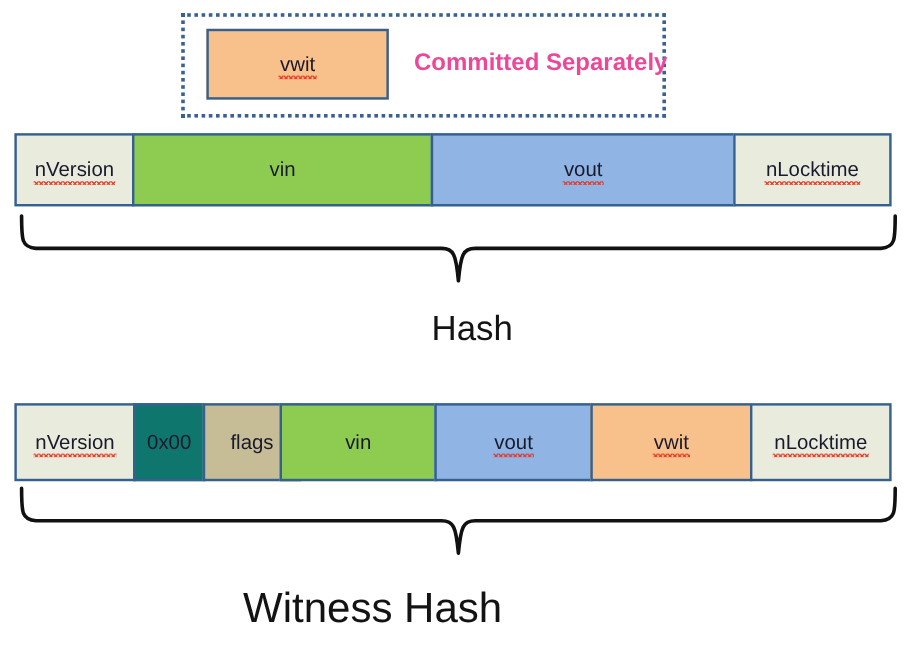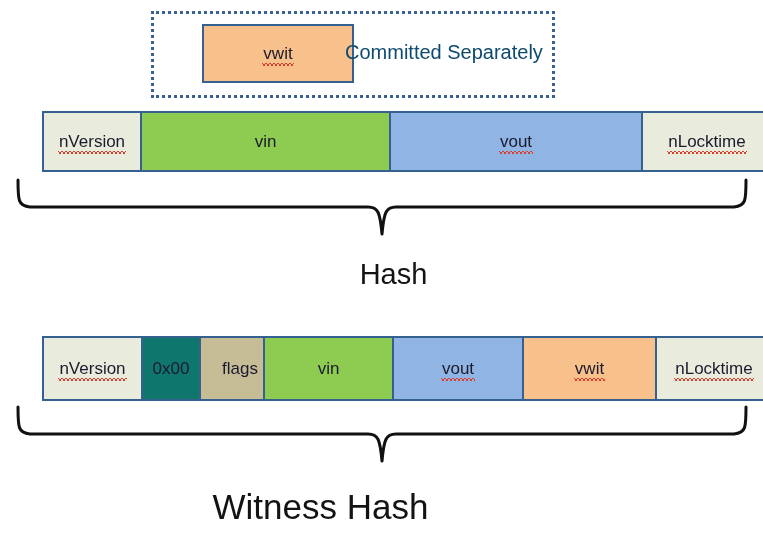--- a/index.html
+++ b/index.html
@@ -32,21 +32,20 @@
     position: absolute;
     box-sizing: border-box;
     border: 2px solid #34618f;
     display: flex;
     align-items: center;
     justify-content: center;
     font-size: 17px;
     color: #1a1a2e;
     line-height: 1;
     white-space: nowrap;
-    margin-left: 30px;
   }
   .cell .lbl {
     position: relative;
     display: inline-block;
     padding-bottom: 1px;
   }
   
   .cell .lbl.misspelled::after {
     content: "";
     position: absolute;
@@ -68,22 +67,23 @@
     width: 152px;
     height: 59px;
     background: #f8c08a;
   }
 
   #callout-note {
     position: absolute;
     left: 345px;
     top: 41px;
     font-size: 20px;
-    color: #0c4a6e;
+    color: #ec4899;
     white-space: nowrap;
+    font-weight: bold;
   }
 
   
   .tx-bar {
     position: absolute;
     left: 12px;
     width: 731px;
     padding-left: 44px;
   }
   #tx-bar-legacy { top: 111px; height: 61px; }
@@ -121,21 +121,21 @@
     text-align: center;
     color: #131313;
     white-space: nowrap;
   }
   #caption-hash {
     left: 12px; width: 763px;
     top: 258px;
     font-size: 29px;
   }
   #caption-witness-hash {
-    left: 10px; width: 621px;
+    left: 0; width: 621px;
     top: 487px;
     font-size: 35px;
   }
 </style>
 </head>
 <body>
 
 <div id="callout-box"></div>
 
 <div class="cell" id="vwit-callout-cell">

